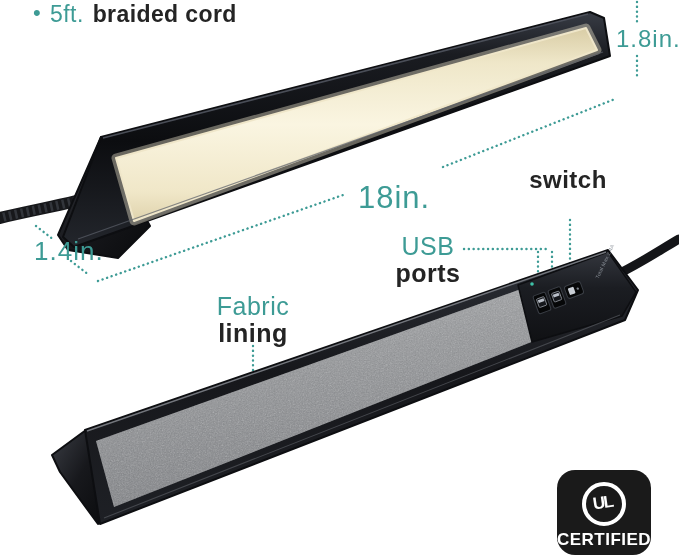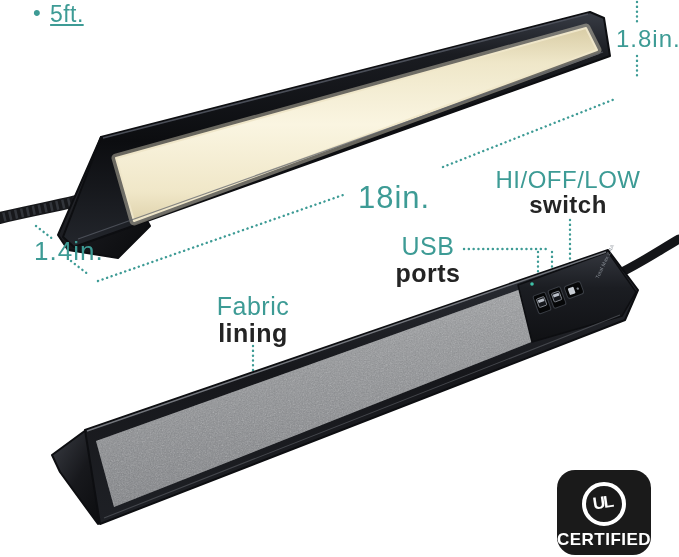--- a/index.html
+++ b/index.html
@@ -5,21 +5,21 @@
   html,body{margin:0;padding:0;background:#fff;}
   .stage{
     position:relative;width:679px;height:557px;overflow:hidden;background:#ffffff;
     font-family:"Liberation Sans",sans-serif;
   }
   .stage svg{position:absolute;left:0;top:0;}
   .abs{position:absolute;}
   
   .note{left:33px;top:1px;display:flex;align-items:baseline;gap:9px;font-size:23px;letter-spacing:.4px;}
   .note .bullet{color:#3D9B95;font-size:22px;align-self:center;transform:translateY(-2px);}
-  .note .hl{color:#3D9B95;font-weight:500;text-decoration:underline;}
+  .note .hl{color:#3D9B95;font-weight:500;}
   .note .rest{color:#242424;font-weight:700;}
   
   .dim{color:#3D9B95;letter-spacing:1px;white-space:nowrap;margin-left:9px;}
   .dim-height{left:607px;top:25px;font-size:24px;}
   .dim-length{left:349px;top:180px;font-size:31px;}
   .dim-depth{left:25px;top:236px;font-size:26px;}
   
   .callout{text-align:center;line-height:1.06;white-space:nowrap;}
   .callout .accent{color:#3D9B95;letter-spacing:.5px;}
   .callout .label{color:#242424;font-weight:700;letter-spacing:.5px;}
@@ -138,28 +138,28 @@
         <rect x="-8.5" y="-6.5" width="17" height="13" rx="2.5" fill="#060708" stroke="#3a3e45" stroke-width="1"></rect>
         <rect x="-5.5" y="-3.5" width="6" height="7" rx="1" fill="#c9ced5"></rect>
         <circle cx="4" cy="0" r="1.2" fill="#7e838b"></circle>
       </g>
     </g>
   </svg>
 
   <div class="abs note">
     <span class="bullet">•</span>
     <span class="hl">5ft.</span>
+    <span class="rest">braided cord</span>
   </div>
 
   <div class="abs dim dim-height">1.8in.</div>
   <div class="abs dim dim-length">18in.</div>
   <div class="abs dim dim-depth">1.4in.</div>
 
   <div class="abs callout callout-switch">
-    <div class="accent">HI/OFF/LOW</div>
     <div class="label">switch</div>
   </div>
 
   <div class="abs callout callout-fabric">
     <div class="accent">Fabric</div>
     <div class="label">lining</div>
   </div>
 
   <div class="abs callout callout-usb">
     <div class="accent">USB</div>

